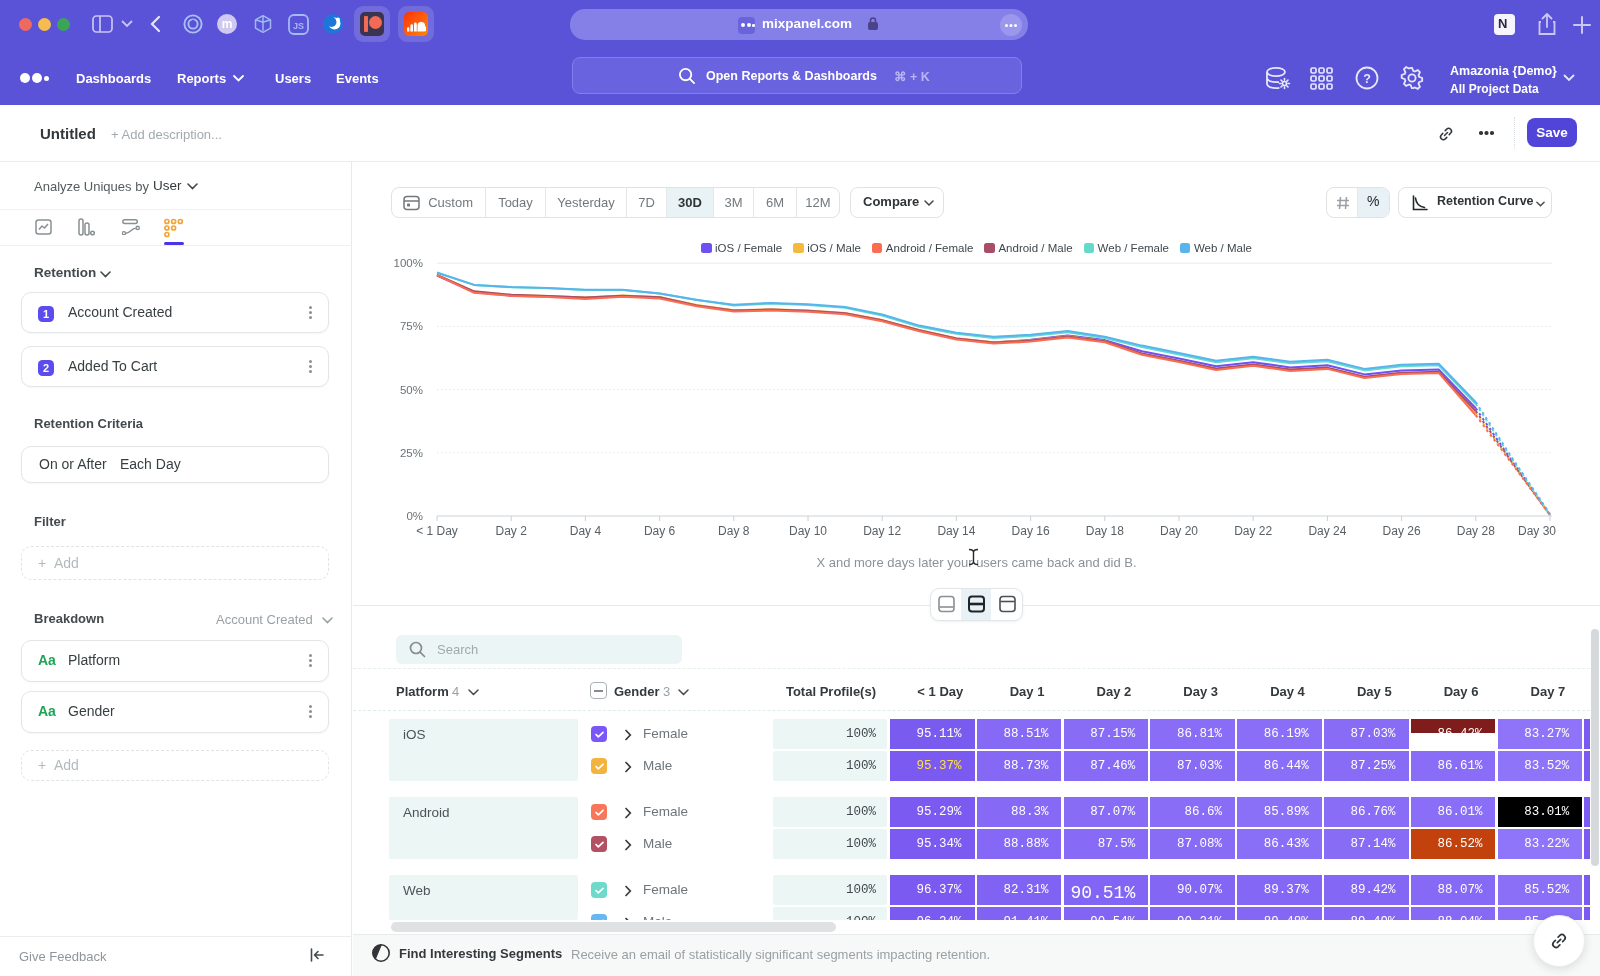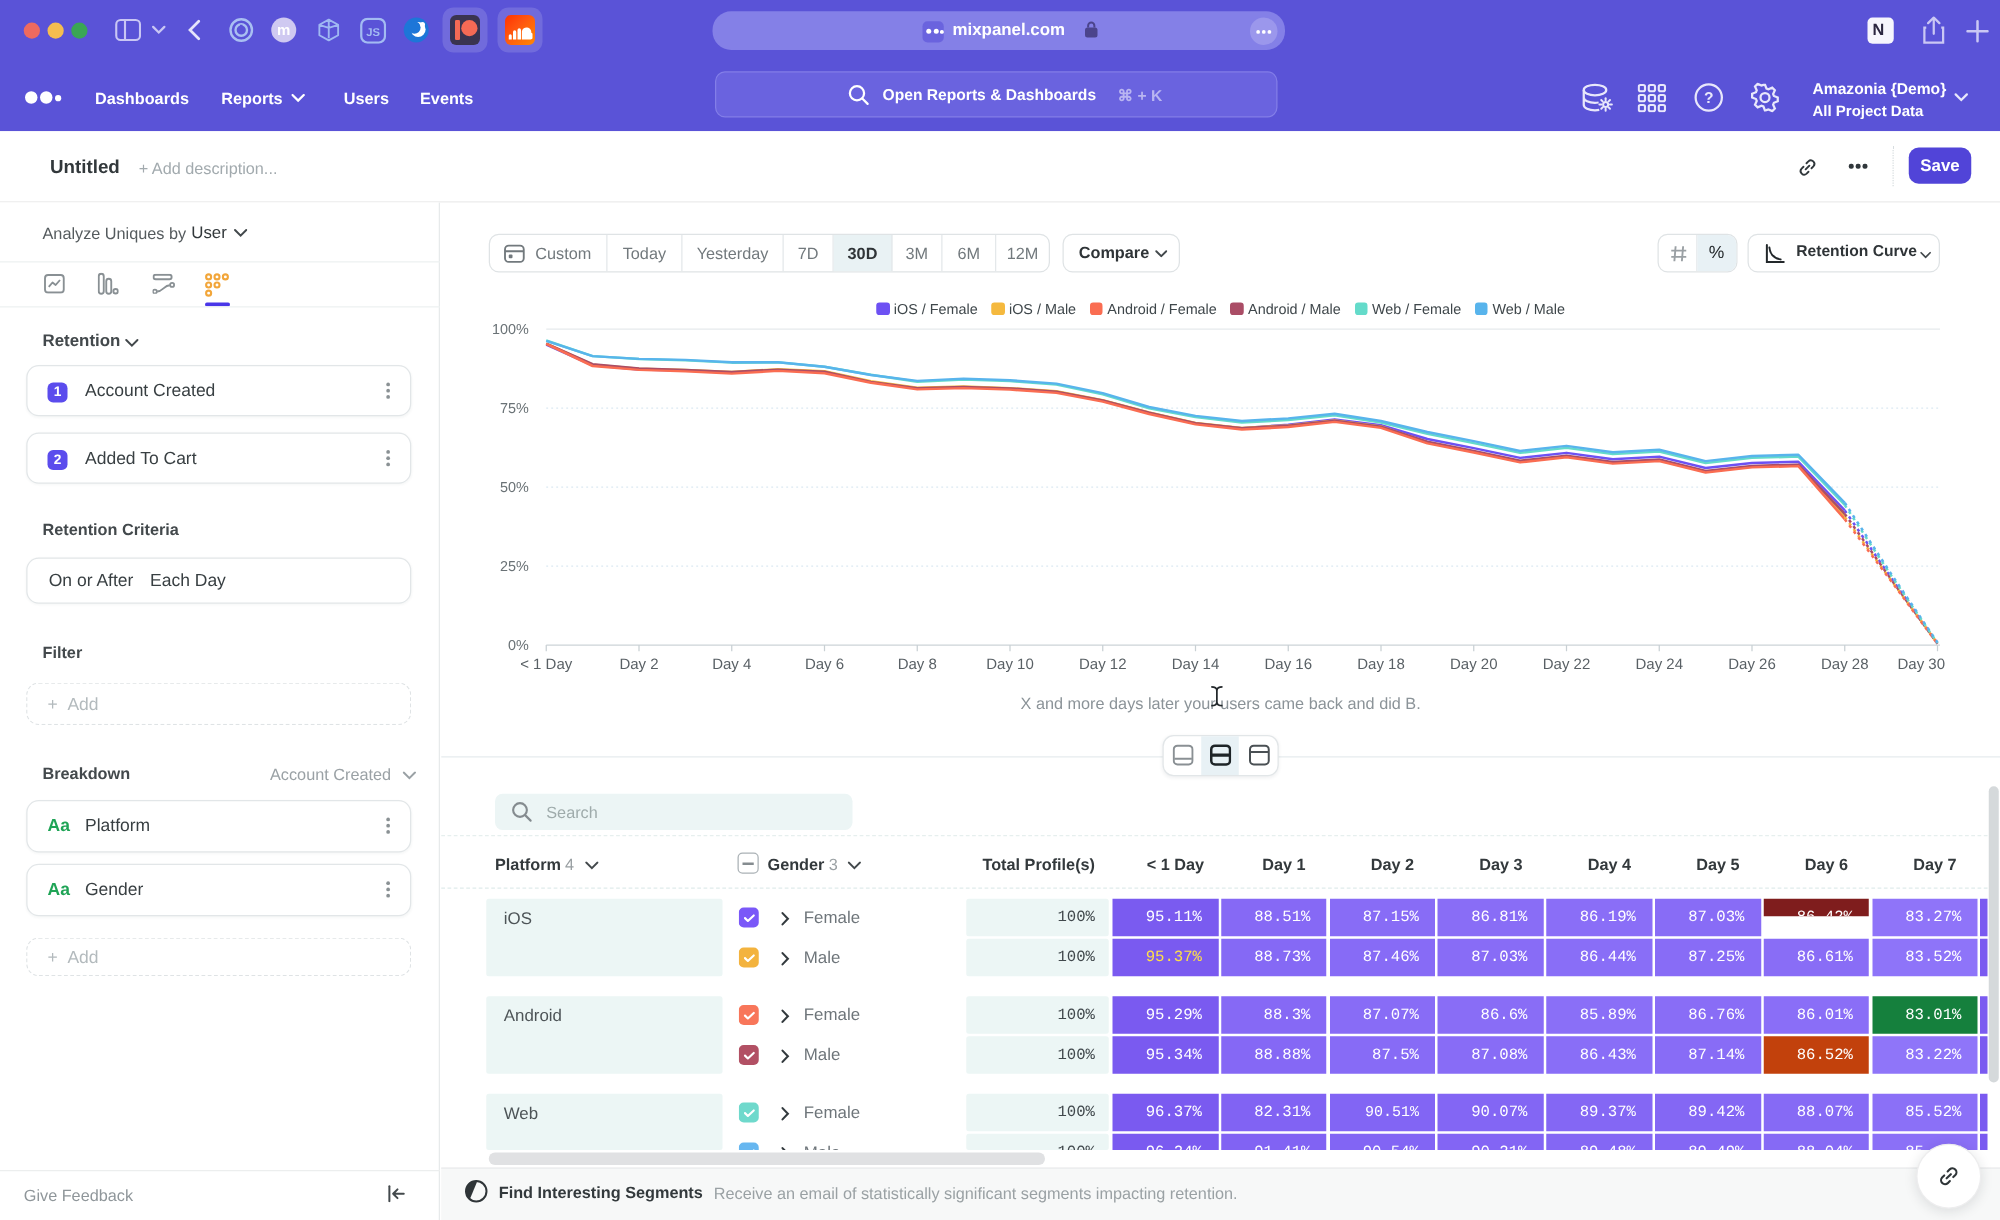--- a/index.html
+++ b/index.html
@@ -493,21 +493,21 @@
   </div>
 <div class="abs" style="left:1237.2px;top:797px;width:84.6px;height:30px;background:#8a6ff7;overflow:hidden;">
     <span class="mono" style="position:absolute;right:13px;top:8px;color:#fff;font-size:12.5px;">85.89%</span>
   </div>
 <div class="abs" style="left:1324.0px;top:797px;width:84.6px;height:30px;background:#896df6;overflow:hidden;">
     <span class="mono" style="position:absolute;right:13px;top:8px;color:#fff;font-size:12.5px;">86.76%</span>
   </div>
 <div class="abs" style="left:1410.8px;top:797px;width:84.6px;height:30px;background:#8a6ef7;overflow:hidden;">
     <span class="mono" style="position:absolute;right:13px;top:8px;color:#fff;font-size:12.5px;">86.01%</span>
   </div>
-<div class="abs" style="left:1497.6px;top:797px;width:84.6px;height:30px;background:#15803d;overflow:hidden;padding-left:33px;">
+<div class="abs" style="left:1497.6px;top:797px;width:84.6px;height:30px;background:#000000;overflow:hidden;padding-left:33px;">
     <span class="mono" style="position:absolute;right:13px;top:8px;color:#fff;font-size:12.5px;">83.01%</span>
   </div>
 <div class="abs" style="left:1584.4px;top:797px;width:5.6px;height:30px;background:#7b5bf0;"></div>
 <div class="abs" style="left:591px;top:829px;width:180px;height:30px;overflow:hidden;">
 <span style="position:absolute;left:0;top:7px;width:16px;height:16px;border-radius:4px;background:#b25064;"></span>
 <svg style="position:absolute;left:2.5px;top:9.5px;" width="11" height="11" viewBox="0 0 11 11">
       <path d="M2 5.5l2.3 2.3L9 3.4" fill="none" stroke="#fff" stroke-width="1.7" stroke-linecap="round" stroke-linejoin="round"></path>
     </svg>
 <svg style="position:absolute;left:33px;top:9.5px;" width="8" height="12" viewBox="0 0 8 12">
       <path d="M2 1.5l4.3 4.5L2 10.5" fill="none" stroke="#343b3f" stroke-width="1.7" stroke-linecap="round"></path>
@@ -558,21 +558,21 @@
 <div class="abs pcell" style="left:773px;top:875px;width:114px;height:30px;">
     <span class="mono" style="position:absolute;right:11px;top:8px;color:#40484c;font-size:12.5px;">100%</span>
   </div>
 <div class="abs" style="left:890.0px;top:875px;width:84.6px;height:30px;background:#7a5af0;overflow:hidden;">
     <span class="mono" style="position:absolute;right:13px;top:8px;color:#fff;font-size:12.5px;">96.37%</span>
   </div>
 <div class="abs" style="left:976.8px;top:875px;width:84.6px;height:30px;background:#8163f3;overflow:hidden;">
     <span class="mono" style="position:absolute;right:13px;top:8px;color:#fff;font-size:12.5px;">82.31%</span>
   </div>
 <div class="abs" style="left:1063.6px;top:875px;width:84.6px;height:30px;background:#8265f4;overflow:hidden;">
-    <span class="mono" style="position:absolute;right:13px;top:8px;color:#fff;font-size:12px;">90.51%</span>
+    <span class="mono" style="position:absolute;right:13px;top:8px;color:#fff;font-size:18px;">90.51%</span>
   </div>
 <div class="abs" style="left:1150.4px;top:875px;width:84.6px;height:30px;background:#8366f4;overflow:hidden;">
     <span class="mono" style="position:absolute;right:13px;top:8px;color:#fff;font-size:12.5px;">90.07%</span>
   </div>
 <div class="abs" style="left:1237.2px;top:875px;width:84.6px;height:30px;background:#8467f4;overflow:hidden;">
     <span class="mono" style="position:absolute;right:13px;top:8px;color:#fff;font-size:12.5px;">89.37%</span>
   </div>
 <div class="abs" style="left:1324.0px;top:875px;width:84.6px;height:30px;background:#8467f4;overflow:hidden;">
     <span class="mono" style="position:absolute;right:13px;top:8px;color:#fff;font-size:12.5px;">89.42%</span>
   </div>

